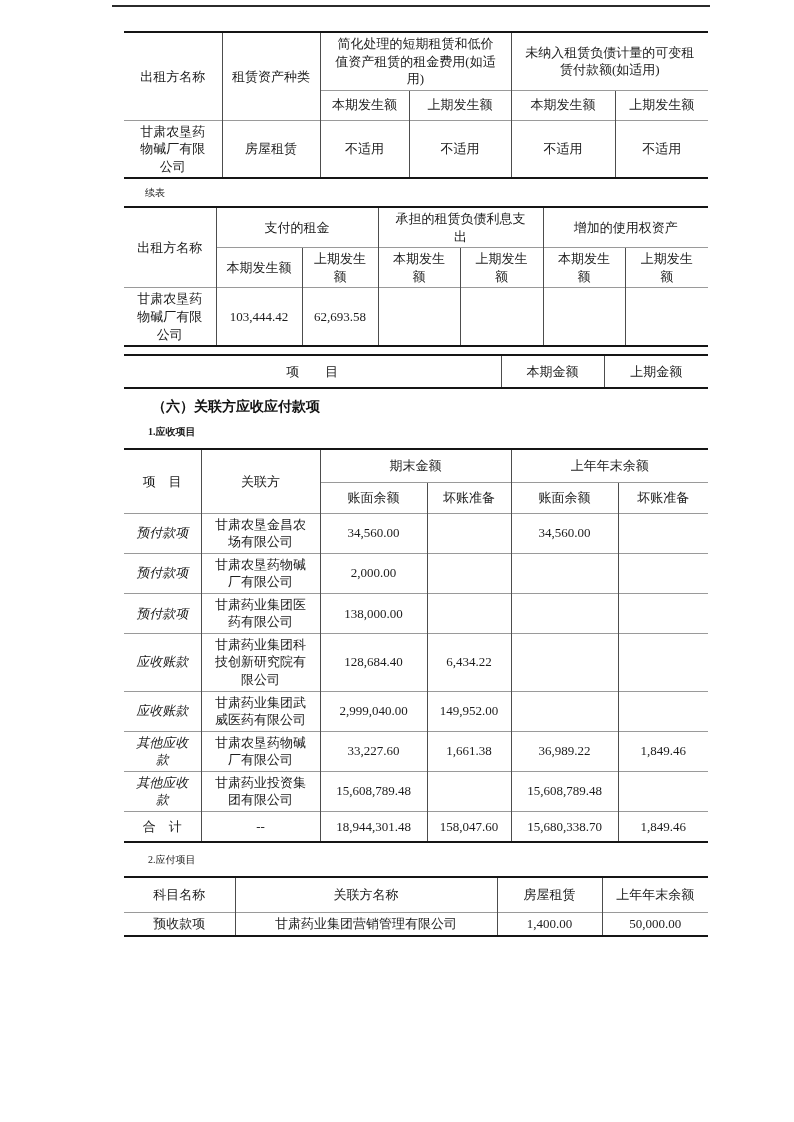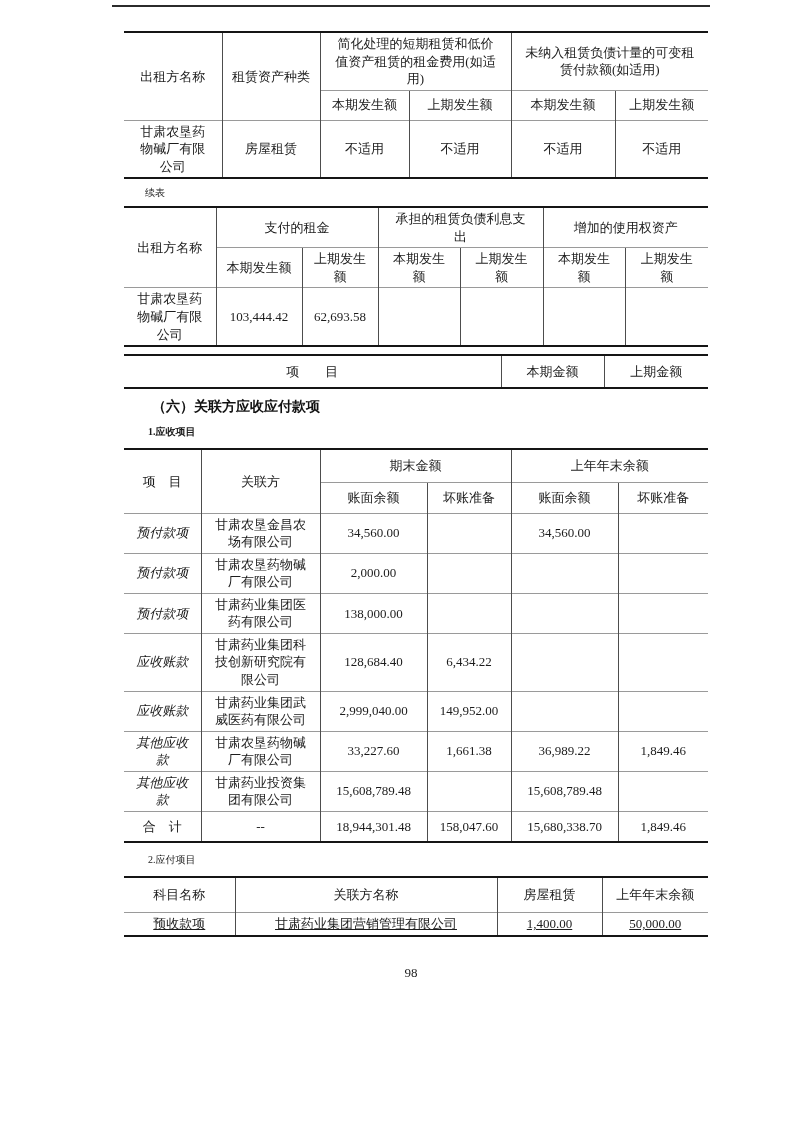--- a/index.html
+++ b/index.html
@@ -98,21 +98,21 @@
   .t2 .hr2 td { height: 38px; }
   .t2 .dr  td { height: 55px; }
   .t3 .hr td { height: 33px; }
   .t3 .dr td { height: 30px; }
   .t4 .hr1 td { height: 33px; }
   .t4 .hr2 td { height: 31px; }
   .t4 .dr td  { height: 37px; }
   .t4 .dr3 td { height: 55px; }
   .t4 .tr-total td { height: 31px; }
   .t5 .hr td { height: 35px; }
-  .t5 .dr td { height: 24px; text-decoration: underline; }
+  .t5 .dr td { height: 24px; }
   
   .page-footer {
     margin-top: 28px;
     text-align: center;
     font-size: 13px;
   }
 </style>
 </head>
 <body>
 
@@ -343,16 +343,15 @@
         </tr>
         <tr class="dr">
           <td class="fc l pl8">预收款项</td>
           <td class="l pl8">甘肃药业集团营销管理有限公司</td>
           <td class="r3">1,400.00</td>
           <td class="r">50,000.00</td>
         </tr>
       </tbody>
     </table>
 
-    <div class="page-footer">98</div>
 
   </div>
 </div>
 
 </body></html>

